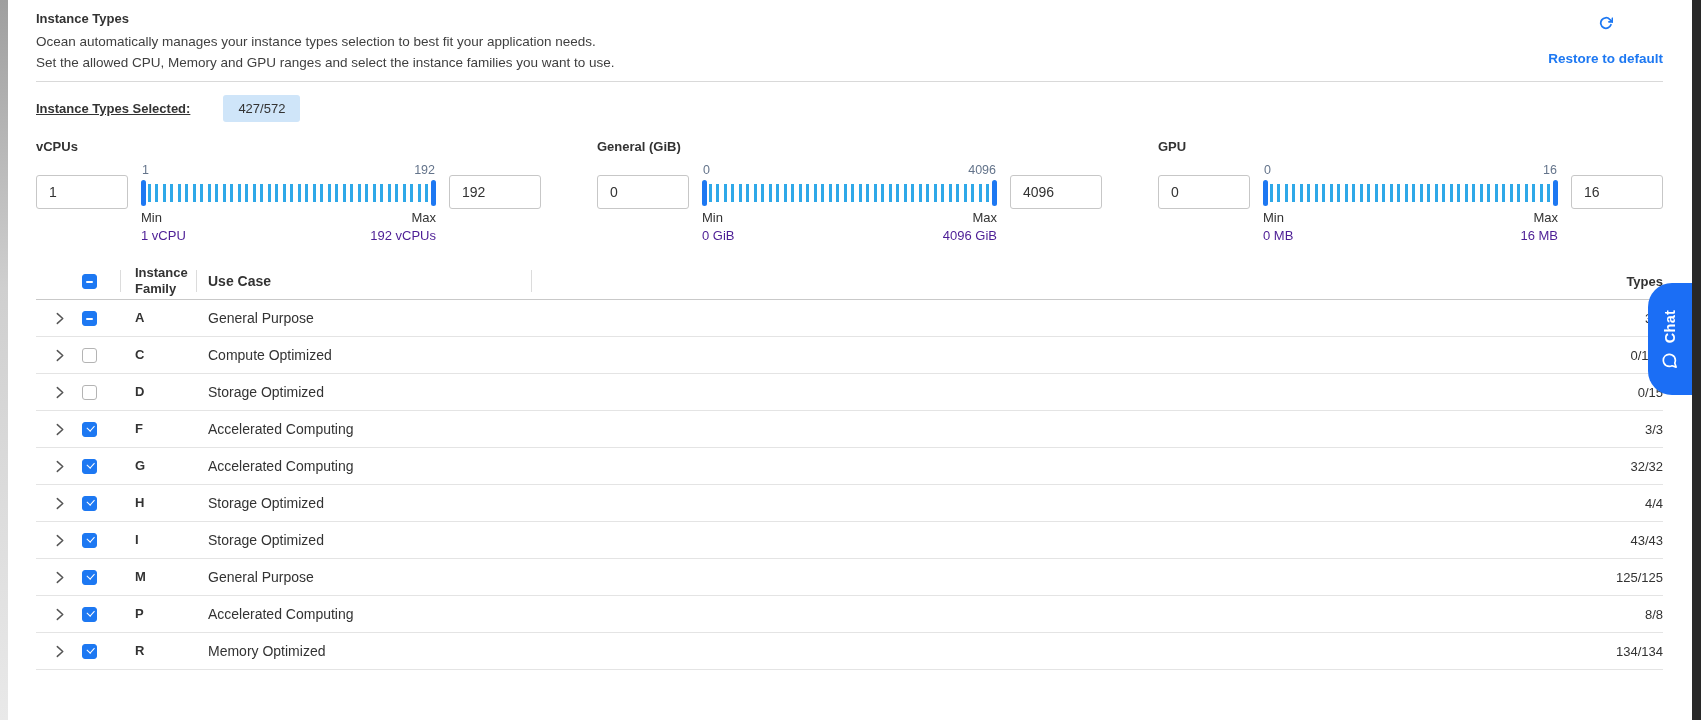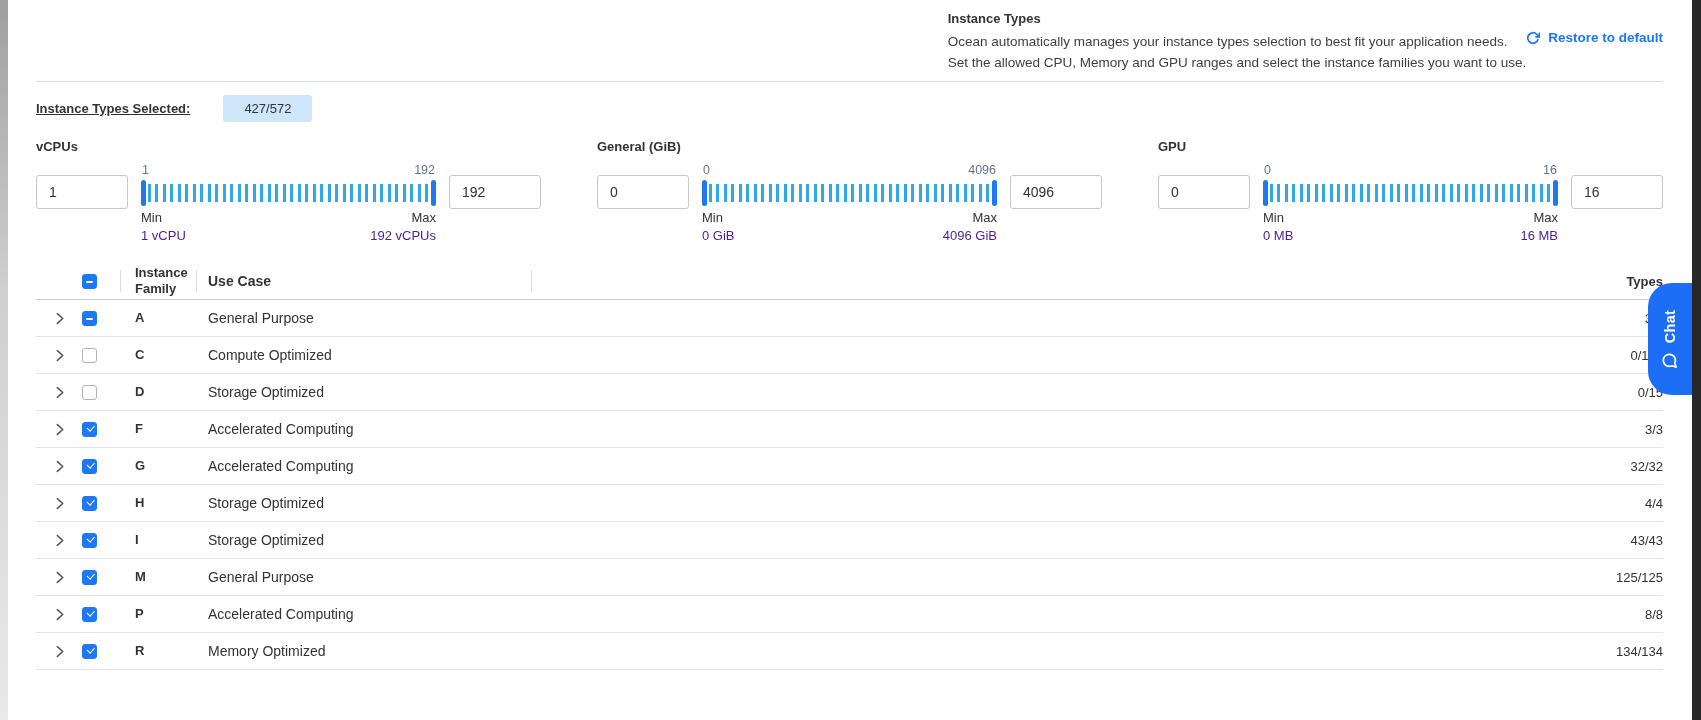--- a/index.html
+++ b/index.html
@@ -8,34 +8,34 @@
   #viewport { position:relative; width:1701px; height:720px; background:#fff; }
 
   .edge-left  { position:absolute; left:0; top:0; width:8px; height:720px;
                 background:linear-gradient(#9f9f9f,#cfcfcf 40%,#e9e9e9); }
   .edge-right { position:absolute; right:0; top:0; width:9px; height:720px; background:#282828; }
 
   .panel { position:absolute; left:8px; top:0; width:1684px; height:720px;
            background:#fff; padding:10px 29px 0 28px; }
 
   
-  .header-row { display:flex; justify-content:flex-end; align-items:flex-start; }
+  .header-row { display:flex; justify-content:space-between; align-items:flex-start; }
   .title { font-size:13px; font-weight:700; color:#333; padding-top:1px; }
   .desc  { font-size:13.5px; color:#3f3f3f; line-height:21px; }
   .desc-wrap { margin-top:5px; }
-  .restore { display:flex; align-items:center; gap:8px; color:#1d78f2; font-size:13.5px;
-             font-weight:700; cursor:pointer; text-decoration:none; margin-top:20px; }
+  .restore { display:flex; align-items:center; gap:21px; color:#1d78f2; font-size:13.5px;
+             font-weight:700; cursor:pointer; text-decoration:none; margin-top:6px;flex-direction:column; }
   .restore svg { display:block; }
   .divider { height:1px; background:#d9d9d9; margin-top:8px; }
 
   
   .selected-row { margin-top:13px; display:flex; align-items:center; }
   .sel-label { font-size:13px; font-weight:700; color:#333;text-decoration:underline; }
   .badge { margin-left:33px; background:#cfe5f9; color:#333; font-size:13px;
-           padding:6px 21px; border-radius:3px; }
+           padding:6px 15px; border-radius:3px; }
 
   
   .sliders { display:flex; gap:56px; margin-top:17px; }
   .slider-col { flex:1 1 0; }
   .slider-title { font-size:13px; font-weight:700; color:#333; }
   .slider-body { display:flex; margin-top:9px; }
   .num-input { width:92px; height:34px; border:1px solid #c7c7c7; border-radius:3px;
                font-family:inherit; font-size:14px; color:#333; padding:0 0 0 12px;
                margin-top:12px; outline:none; background:#fff; }
   .slider-mid { flex:1; margin:0 13px; }

